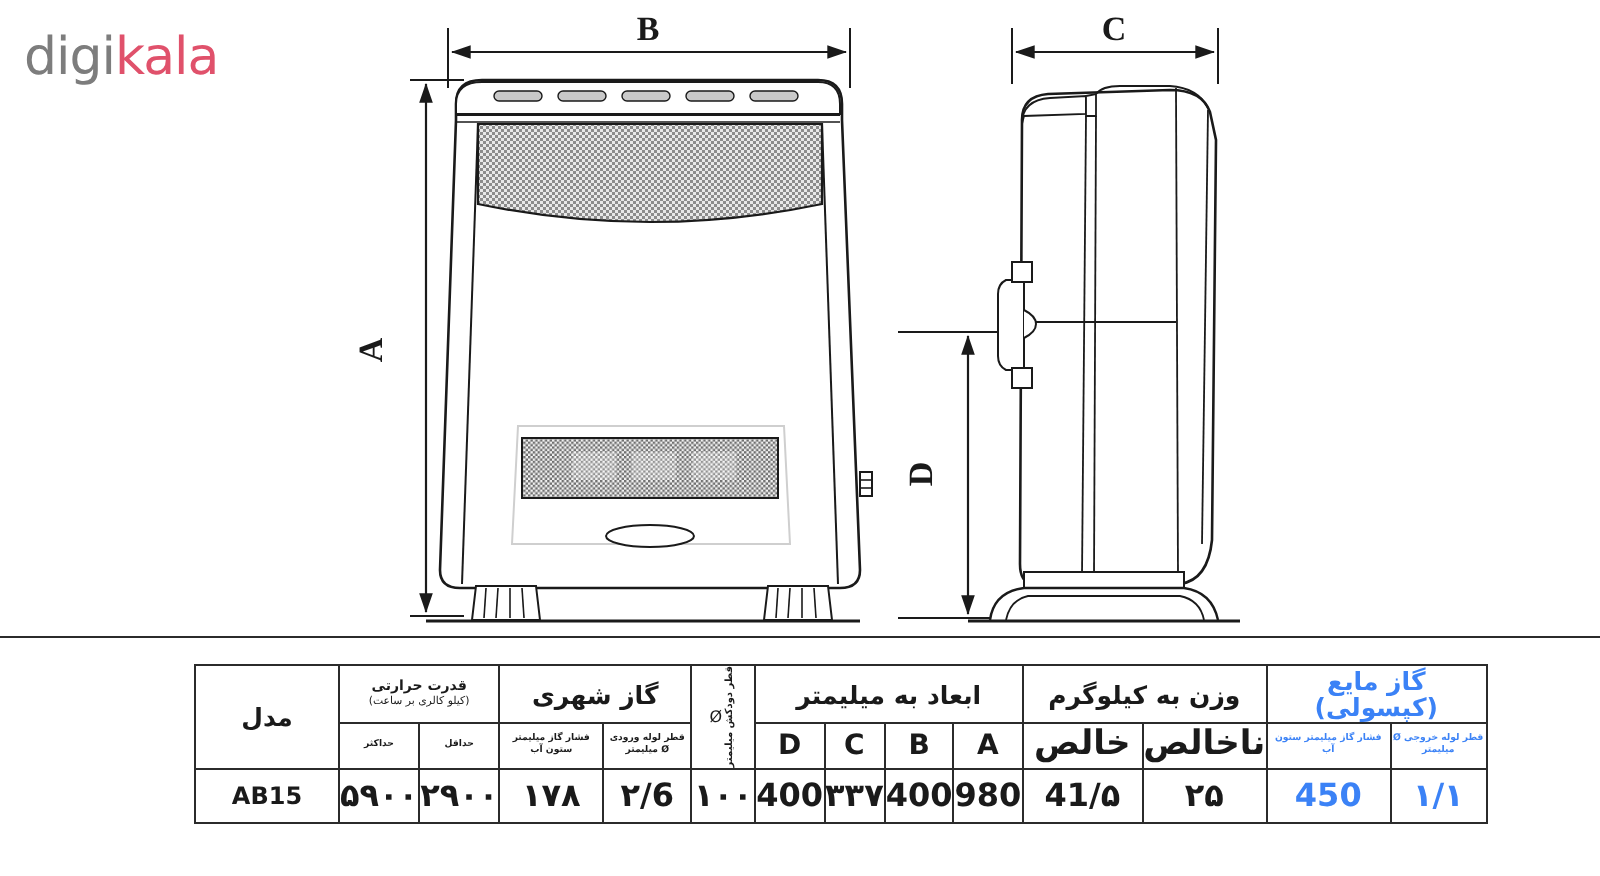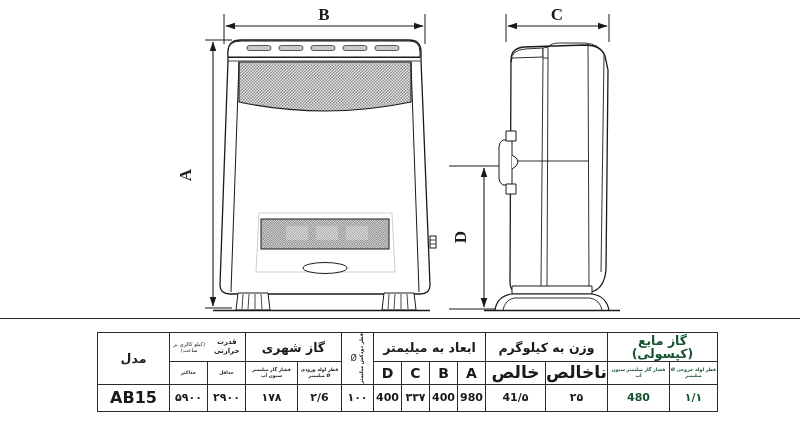--- a/index.html
+++ b/index.html
@@ -35,41 +35,44 @@
     border:1px solid #2b2b2b;
     text-align:center;
     vertical-align:middle;
     padding:0;
     font-family:"DejaVu Sans","Liberation Sans",sans-serif;
   }
   .h-main{font-size:12.5px;font-weight:700;height:22px;line-height:1.05;}
   .h-sub{font-size:17px;font-weight:700;height:20px;line-height:1.05;}
   .h-tiny{font-size:4.6px;font-weight:700;line-height:1.25;letter-spacing:0;}
   .h-sup{font-size:5.4px;font-weight:400;display:block;line-height:1.2;}
-  .val{font-size:11px;font-weight:700;height:26px;}
-  .red{color:#14532d;}
+  .val{font-size:16px;font-weight:700;height:26px;}
+  .red{color:#3b82f6;}
   .blk{color:#1a1a1a;}
-  .model-cell{font-size:16px;font-weight:700;font-family:"Liberation Serif","DejaVu Serif",serif;}
+  .model-cell{font-size:12px;font-weight:700;font-family:"Liberation Serif","DejaVu Serif",serif;}
   .lat{font-family:"Liberation Serif","DejaVu Serif",serif;font-size:14px;font-weight:700;}
   .vert{
     writing-mode:vertical-rl;
     transform:rotate(180deg);
     display:inline-block;
     font-size:5px;font-weight:700;line-height:1.3;
     white-space:nowrap;
   }
   .vert-wrap{display:flex;align-items:center;justify-content:center;height:100%;gap:1px;}
   .osym{font-size:8px;font-weight:400;}
-  .two-line{display:flex;flex-direction:row;align-items:center;justify-content:center;gap:0px;}
+  .two-line{display:flex;flex-direction:column;align-items:center;justify-content:center;gap:0px;}
 </style>
 </head>
 <body>
 
 <div class="page">
 
+  <div class="logo">
+    <span class="d1">digi</span><span class="d2">kala</span>
+  </div>
 
   <div class="drawing">
     <svg width="800" height="320" viewBox="0 0 800 320" xmlns="http://www.w3.org/2000/svg">
       <defs>
         <pattern id="mesh" width="3" height="3" patternUnits="userSpaceOnUse">
           <rect width="3" height="3" fill="#e8e8e8"></rect>
           <rect width="1.5" height="1.5" fill="#8c8c8c"></rect>
           <rect x="1.5" y="1.5" width="1.5" height="1.5" fill="#8c8c8c"></rect>
         </pattern>
         <pattern id="mesh2" width="2.4" height="2.4" patternUnits="userSpaceOnUse">
@@ -253,21 +256,21 @@
         <td class="lat">C</td>
         <td class="lat">D</td>
         <td class="h-tiny blk">قطر لوله ورودی Ø میلیمتر</td>
         <td class="h-tiny blk">فشار گاز میلیمتر ستون آب</td>
         <td class="h-tiny blk">حداقل</td>
         <td class="h-tiny blk">حداکثر</td>
       </tr>
 
       <tr>
         <td class="val red">۱/۱</td>
-        <td class="val red">480</td>
+        <td class="val red">450</td>
         <td class="val blk">۲۵</td>
         <td class="val blk">41/۵</td>
         <td class="val blk">980</td>
         <td class="val blk">400</td>
         <td class="val blk">۳۳۷</td>
         <td class="val blk">400</td>
         <td class="val blk">۱۰۰</td>
         <td class="val blk">۲/6</td>
         <td class="val blk">۱۷۸</td>
         <td class="val blk">۲۹۰۰</td>

